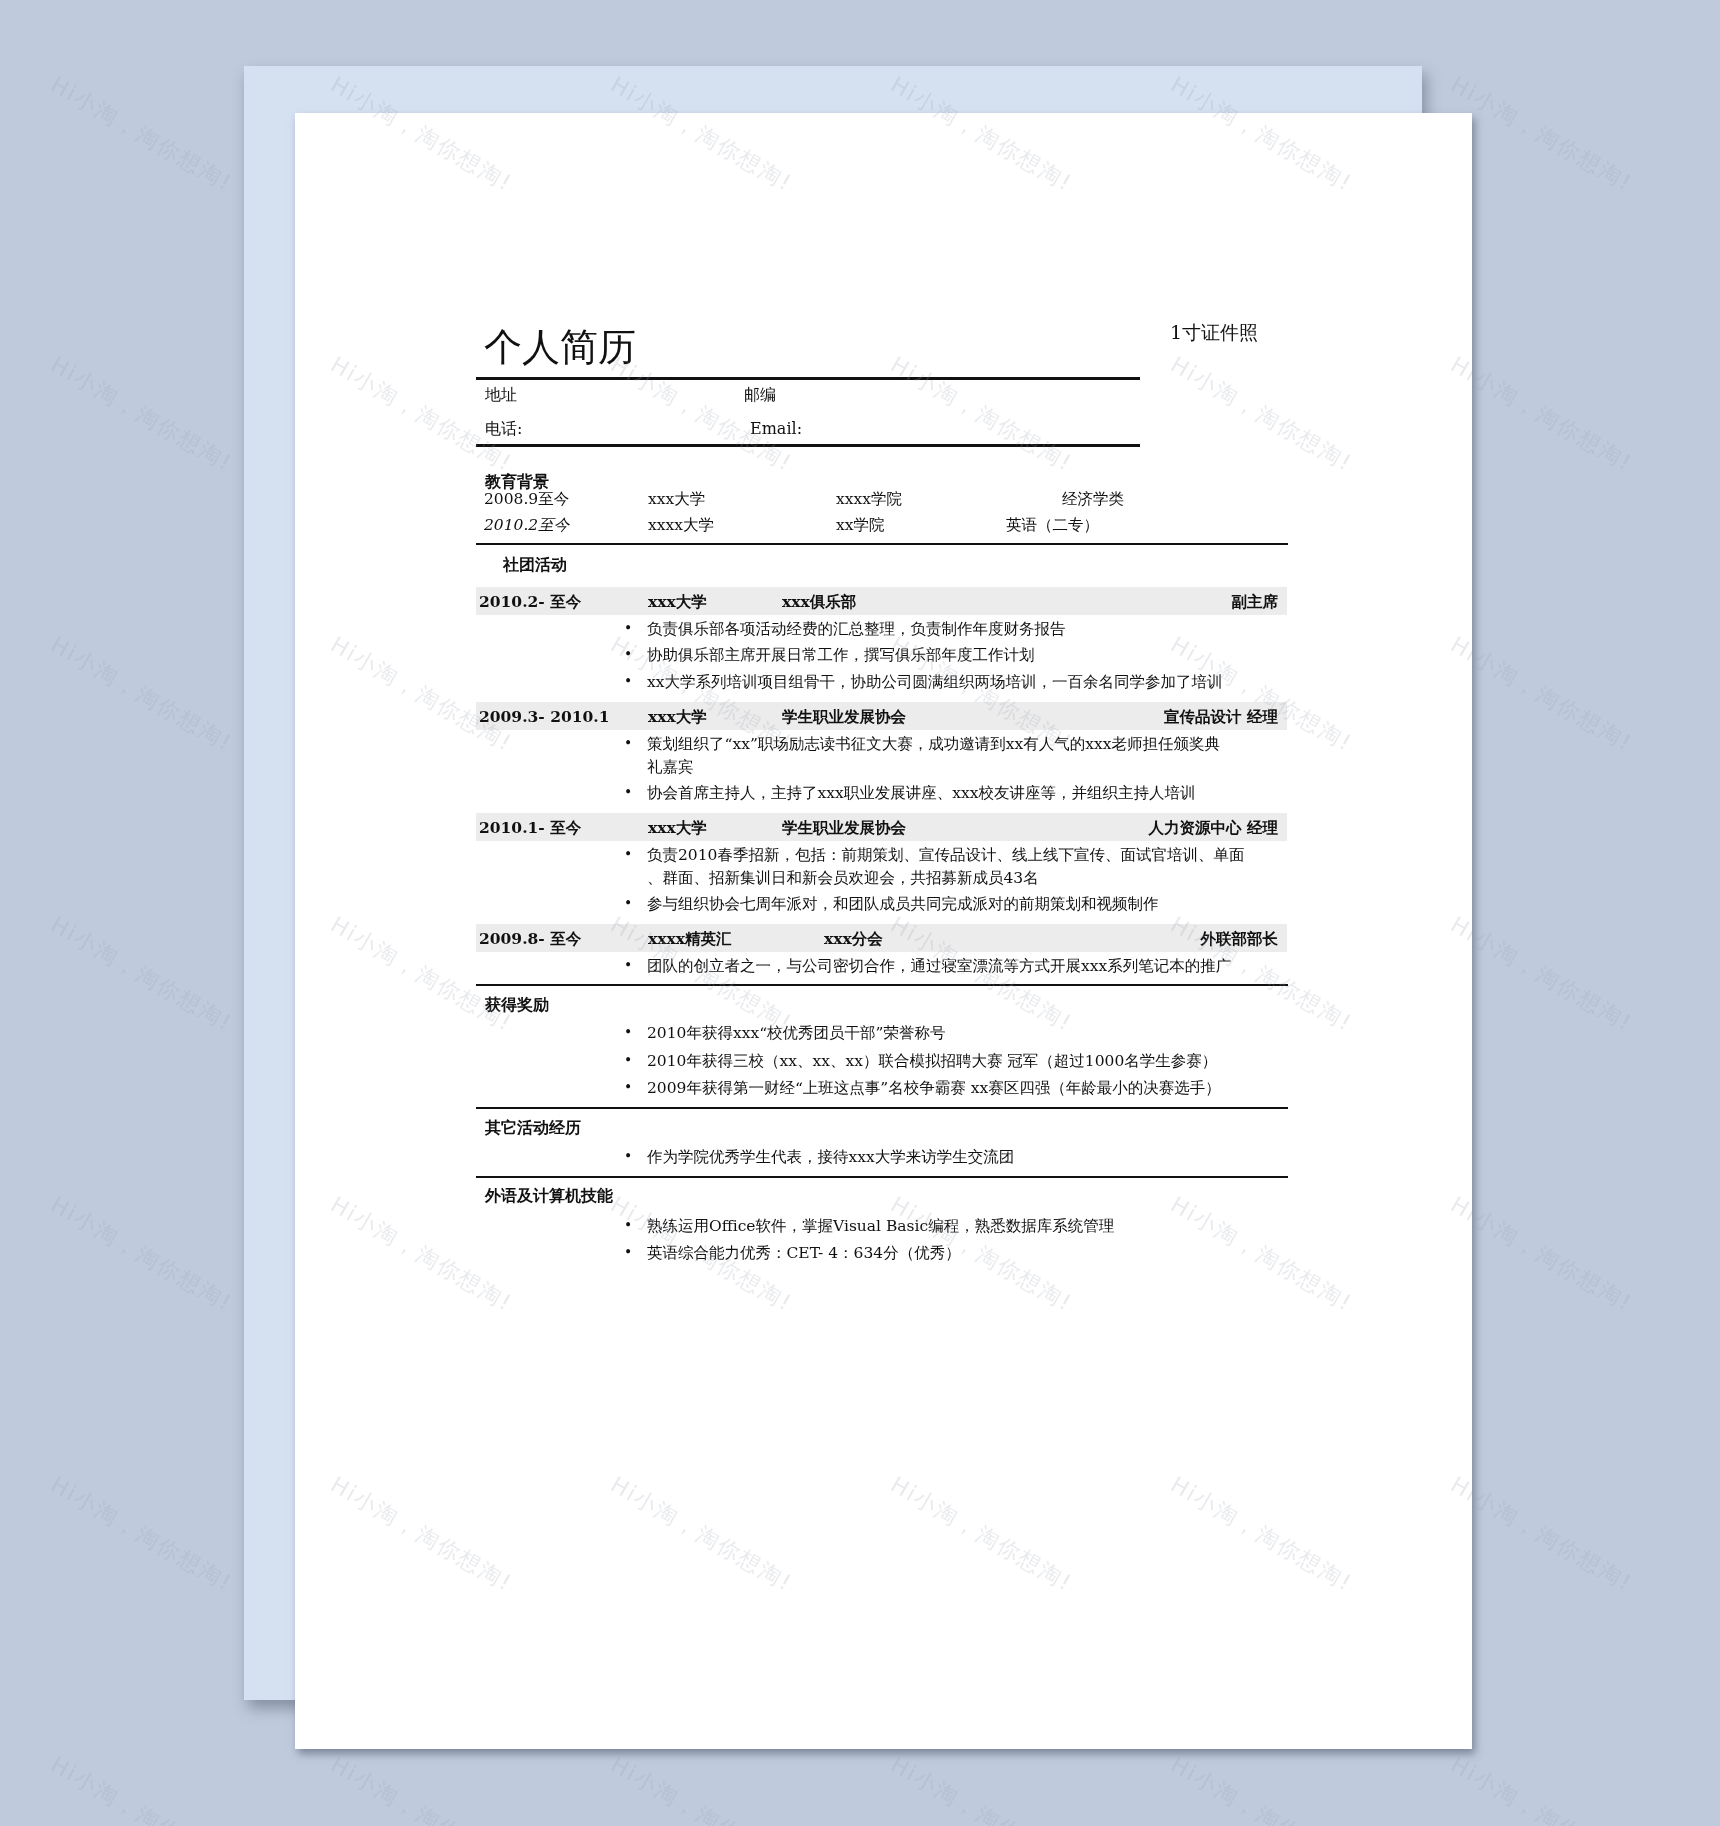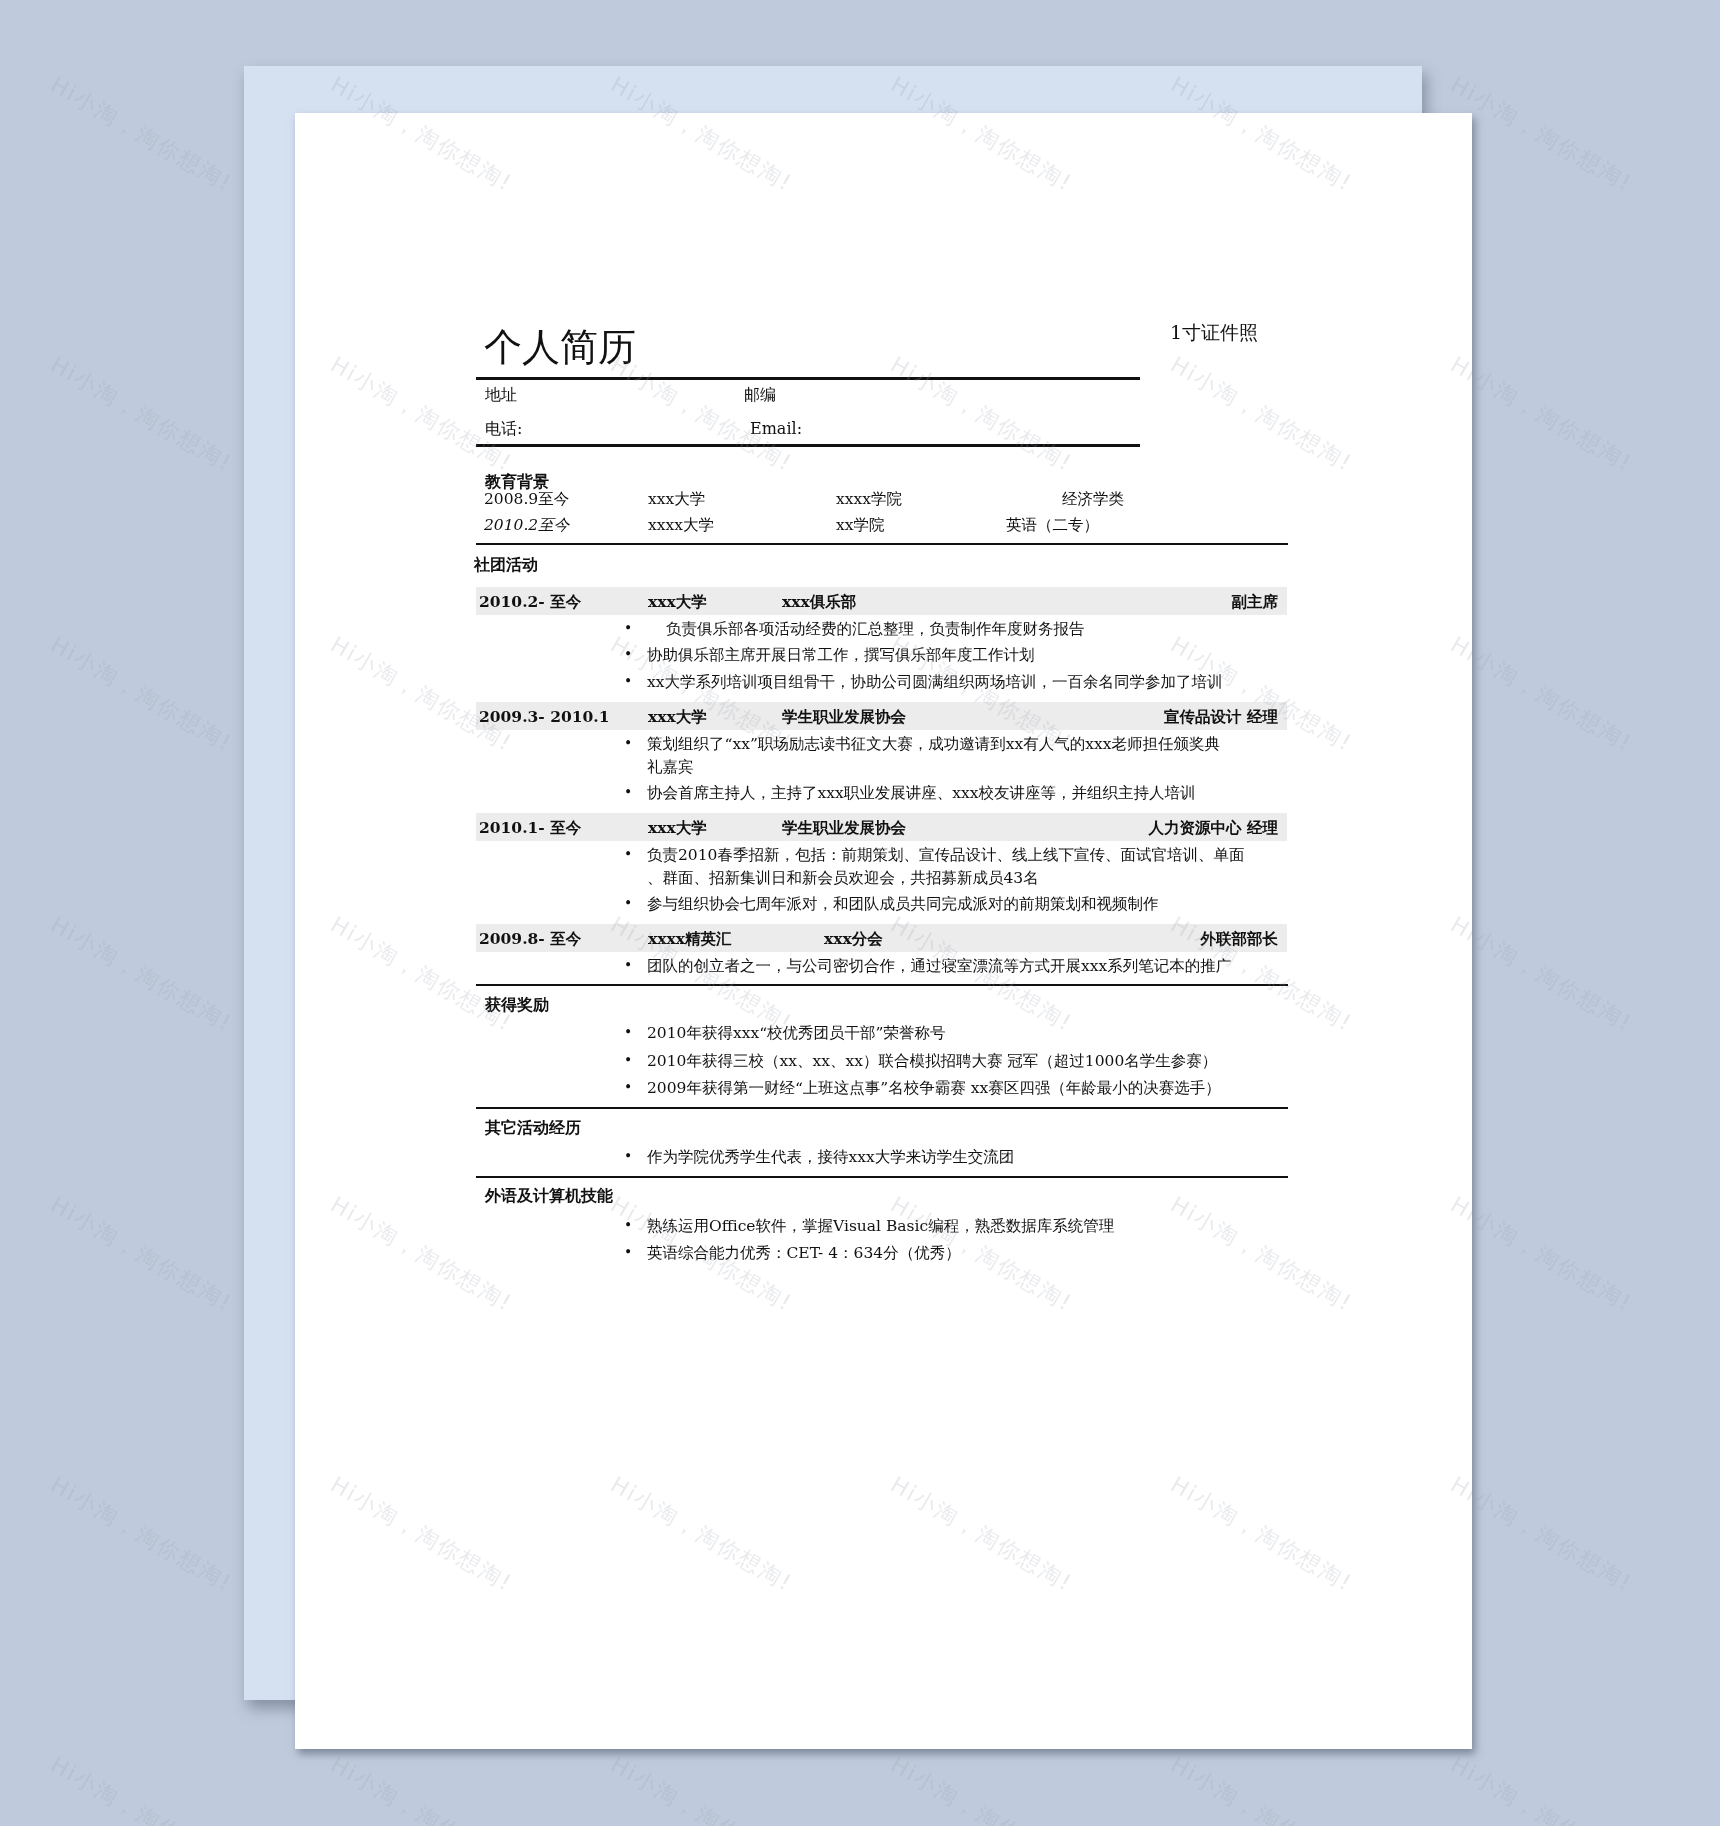--- a/index.html
+++ b/index.html
@@ -41,29 +41,29 @@
 <div class="abs t15" style="left:484px;top:489px;">2008.9至今</div>
 <div class="abs t15" style="left:648px;top:489px;">xxx大学</div>
 <div class="abs t15" style="left:836px;top:489px;">xxxx学院</div>
 <div class="abs t15" style="left:1062px;top:489px;">经济学类</div>
 <div class="abs t15" style="left:484px;top:515px;font-style:italic;">2010.2至今</div>
 <div class="abs t15" style="left:648px;top:515px;">xxxx大学</div>
 <div class="abs t15" style="left:836px;top:515px;">xx学院</div>
 <div class="abs t15" style="left:1006px;top:515px;">英语（二专）</div>
 <div class="hline" style="left:476px;top:543px;width:812px;height:2px;"></div>
 
-<div class="abs t16 bold" style="left:474px;top:555px;">社团活动</div>
+<div class="abs t16 bold" style="left:503px;top:555px;">社团活动</div>
 
 <div class="band" style="top:587px;"></div>
 <div class="abs t15 bold" style="left:479px;top:592px;">2010.2- 至今</div>
 <div class="abs t15 bold" style="left:648px;top:592px;">xxx大学</div>
 <div class="abs t15 bold" style="left:782px;top:592px;">xxx俱乐部</div>
 <div class="abs t15 bold" style="right:442px;top:592px;">副主席</div>
 <div class="bullet" style="left:624px;top:620px;">•</div>
-<div class="abs t15" style="left:666px;top:619px;">负责俱乐部各项活动经费的汇总整理，负责制作年度财务报告</div>
+<div class="abs t15" style="left:647px;top:619px;">负责俱乐部各项活动经费的汇总整理，负责制作年度财务报告</div>
 <div class="bullet" style="left:624px;top:646px;">•</div>
 <div class="abs t15" style="left:647px;top:645px;">协助俱乐部主席开展日常工作，撰写俱乐部年度工作计划</div>
 <div class="bullet" style="left:624px;top:673px;">•</div>
 <div class="abs t15" style="left:647px;top:672px;">xx大学系列培训项目组骨干，协助公司圆满组织两场培训，一百余名同学参加了培训</div>
 
 <div class="band" style="top:702px;"></div>
 <div class="abs t15 bold" style="left:479px;top:707px;">2009.3- 2010.1</div>
 <div class="abs t15 bold" style="left:648px;top:707px;">xxx大学</div>
 <div class="abs t15 bold" style="left:782px;top:707px;">学生职业发展协会</div>
 <div class="abs t15 bold" style="right:442px;top:707px;">宣传品设计 经理</div>

